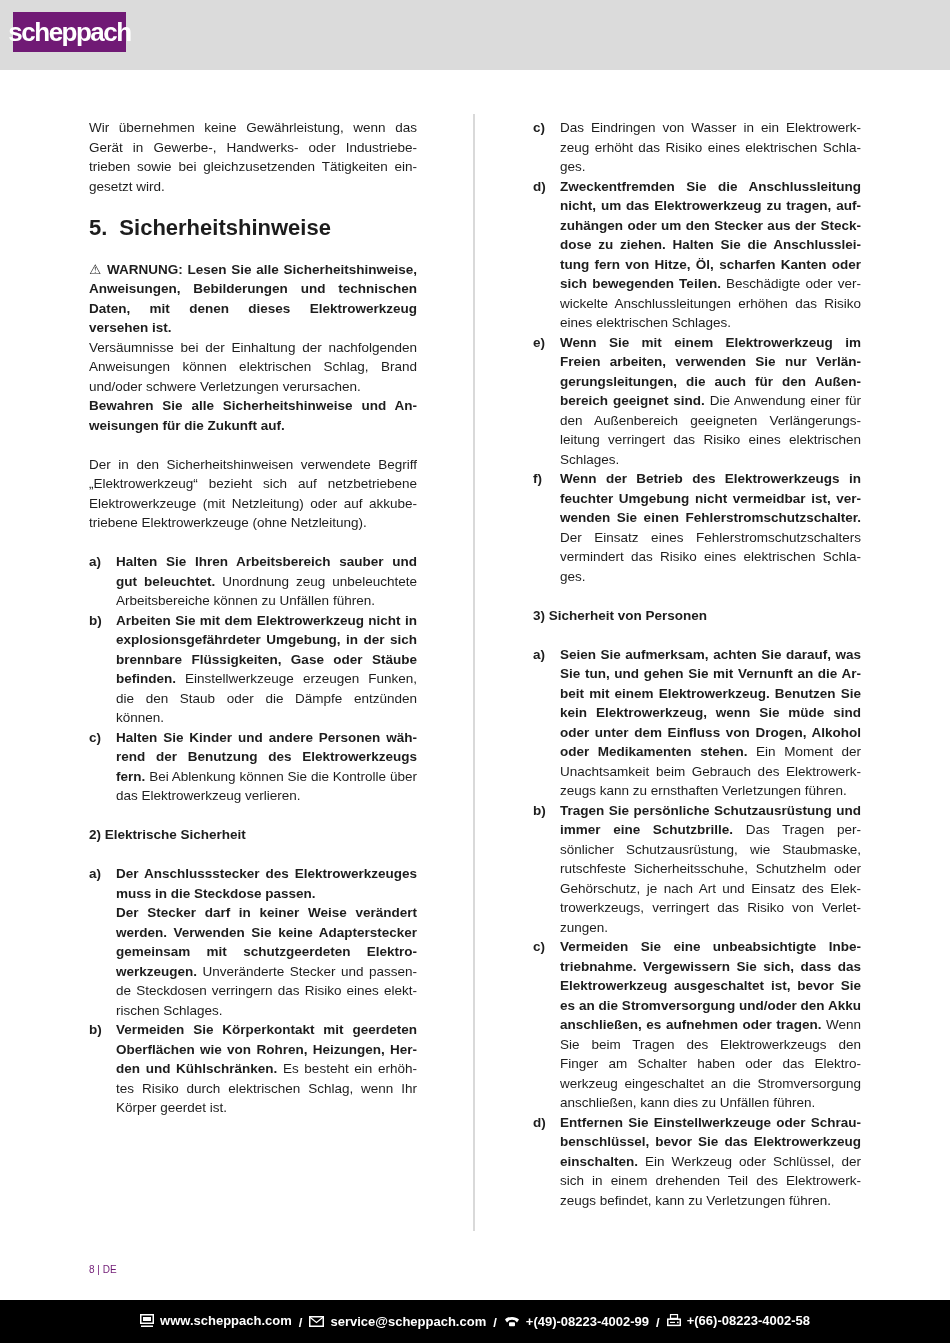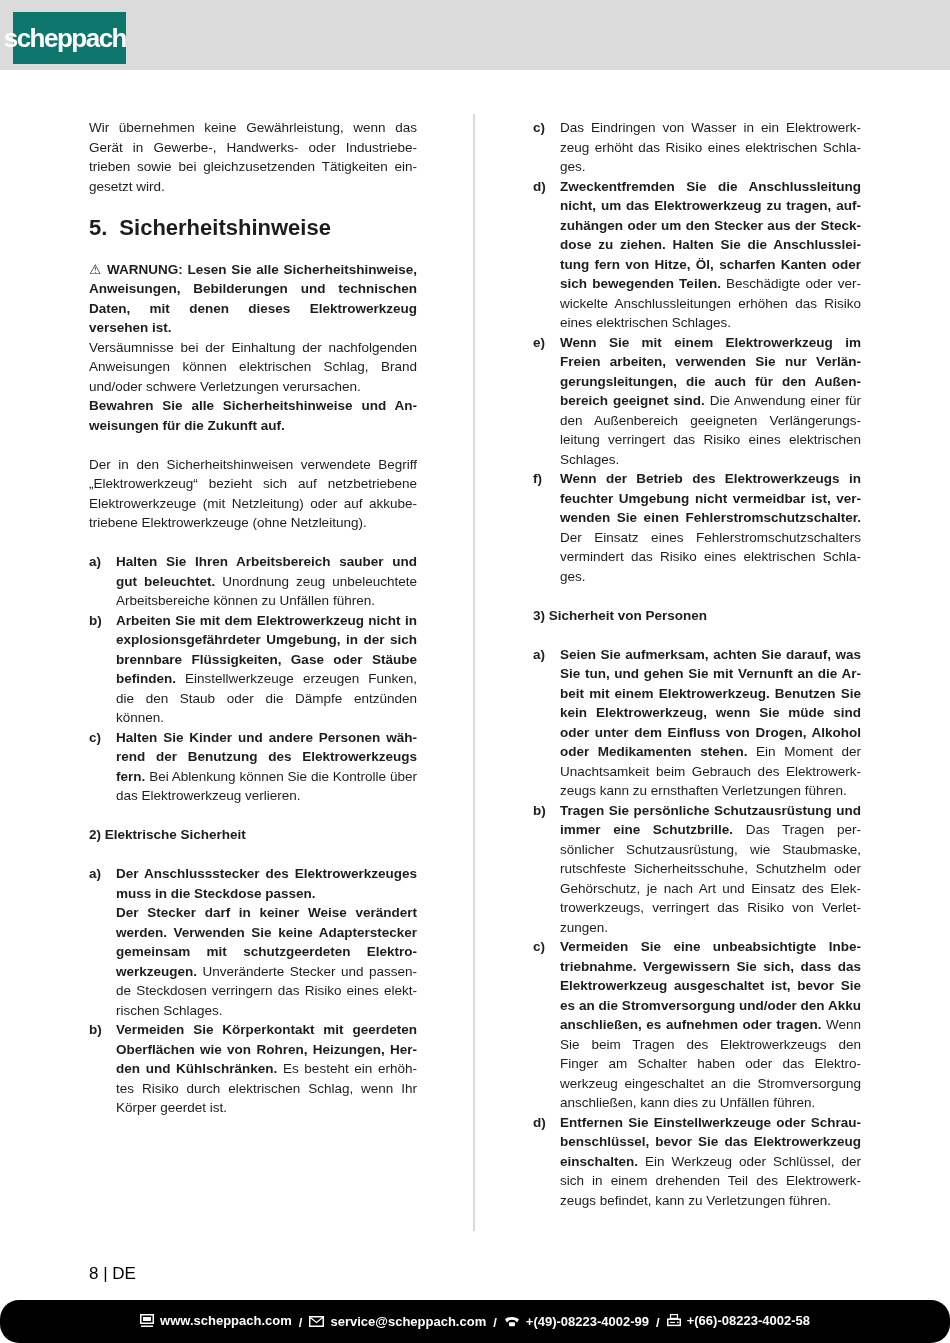--- a/index.html
+++ b/index.html
@@ -2,43 +2,43 @@
 <html lang="de"><head>
 <meta charset="utf-8">
 <style>
   * { margin:0; padding:0; box-sizing:border-box; }
   html,body { background:#ffffff; }
   .page { width:950px; height:1343px; position:relative; overflow:hidden; background:#ffffff;
           font-family:"Liberation Sans","DejaVu Sans",sans-serif; color:#1d1d1d; }
 
   
   .header { position:absolute; top:0; left:0; width:100%; height:70px; background:#dbdbdb; }
-  .logo { position:absolute; top:12px; left:13px; width:113px; height:52px; background:#0f766e;
-          display:flex; align-items:center; justify-content:flex-end; }
+  .logo { position:absolute; top:12px; left:13px; width:113px; height:40px; background:#701a75;
+          display:flex; align-items:center; justify-content:center; }
   .logo-text { color:#ffffff; font-weight:bold; font-size:26px; letter-spacing:-1.5px; }
 
   
   .content { position:absolute; top:118px; left:89px; width:772px; display:flex; gap:116px; }
   .col { width:342px; font-size:13.5px; line-height:19.5px; }
   .divider { position:absolute; top:114px; left:473px; width:2px; height:1117px; background:#d9d9d9; }
 
   .b { font-weight:bold; }
   .para { text-align:justify; margin-bottom:19.5px; }
   .heading1 { font-size:22px; line-height:24px; font-weight:bold; margin:18px 0 20px; }
   .h-num { margin-right:12px; }
   .subheading { font-weight:bold; margin:19.5px 0; }
   .list-item { display:flex; }
   .li-label { flex:0 0 27px; font-weight:bold; }
   .li-body { flex:1; text-align:justify; }
 
   
-  .page-num { position:absolute; left:89px; top:1264px; font-size:17px; color:#000000; }
+  .page-num { position:absolute; left:89px; top:1264px; font-size:10px; color:#701a75; }
   .footer { position:absolute; bottom:0; left:0; width:100%; height:43px; background:#000000;
             color:#ffffff; display:flex; align-items:center; justify-content:center;
-            font-size:13px; font-weight:bold;border-radius:19px; }
+            font-size:13px; font-weight:bold; }
   .f-item { display:inline-flex; align-items:center; gap:6px; }
   .f-sep { margin:0 7px; }
   .f-icon { display:inline-flex; }
   .f-icon svg { display:block; }
 </style>
 </head>
 <body>
 
 <div class="page">
 

